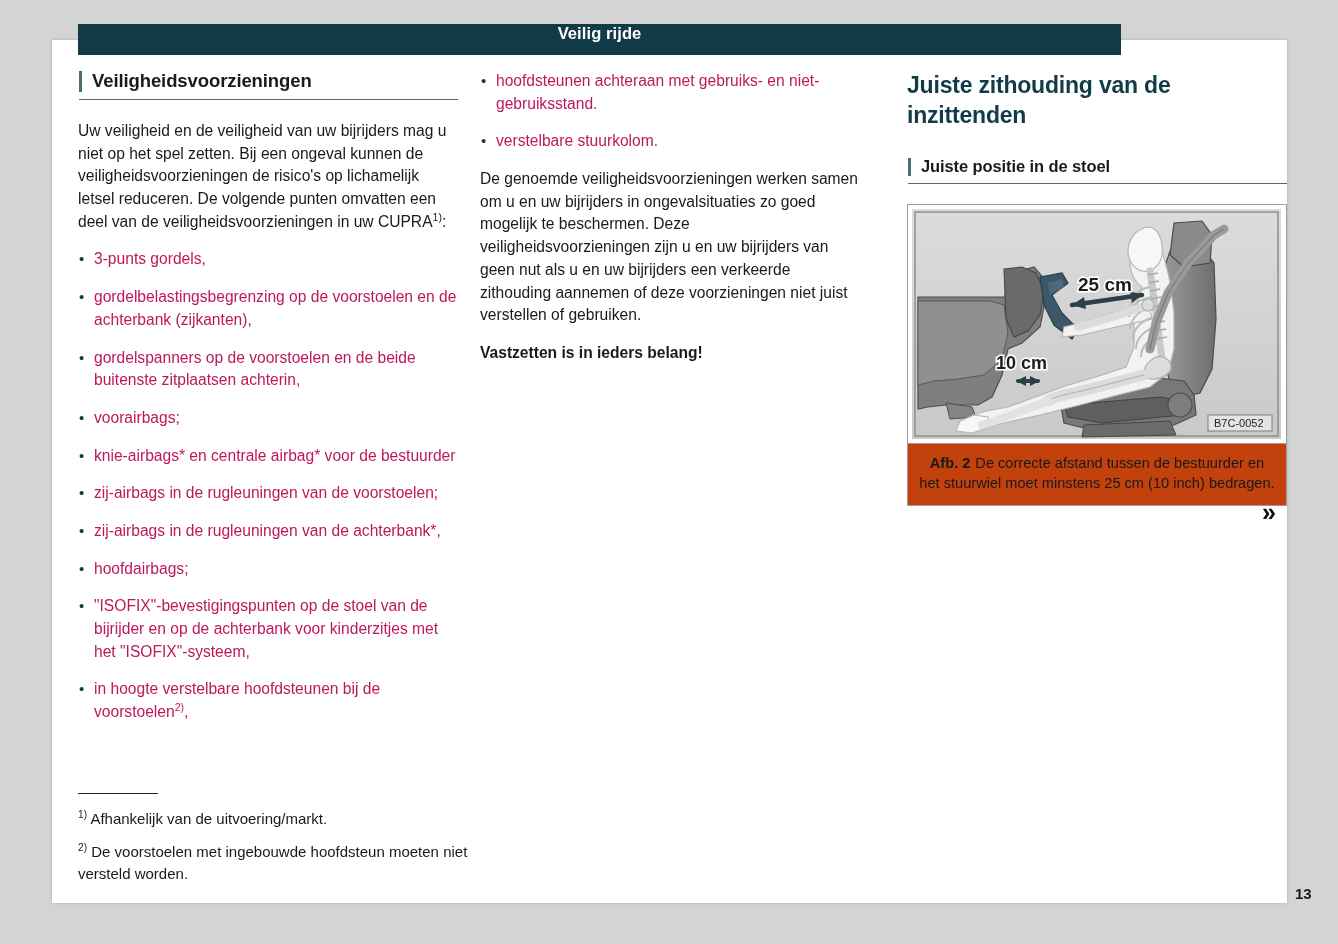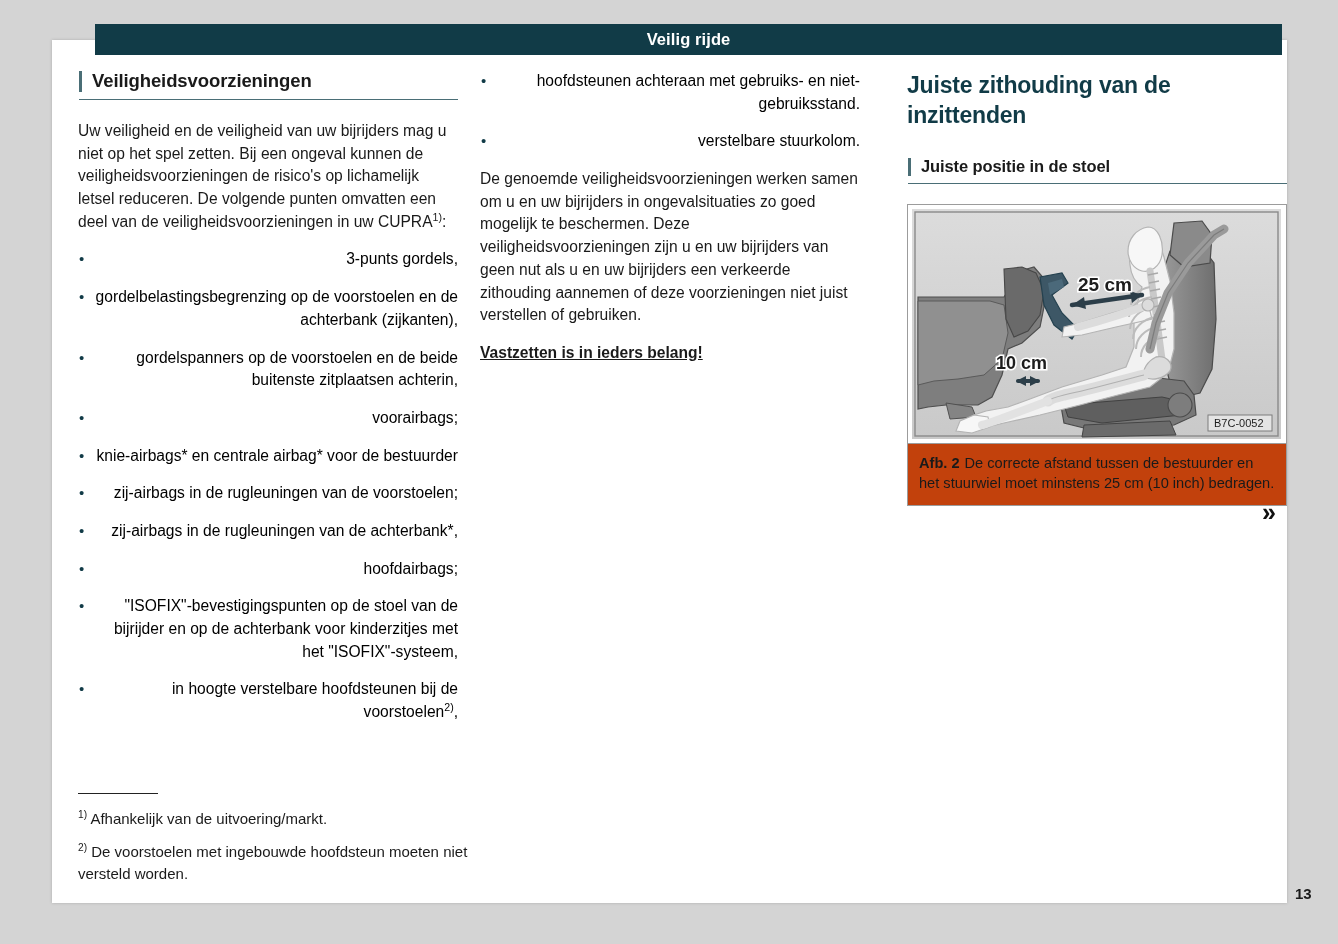--- a/index.html
+++ b/index.html
@@ -22,28 +22,28 @@
     top: 40px;
     width: 1235px;
     height: 863px;
     background: #ffffff;
     box-shadow: 0 0 3px rgba(0,0,0,0.18);
   }
 
   
   #running-header {
     position: absolute;
-    left: 95px;
+    left: 78px;
     top: 24px;
-    width: 1187px;
+    width: 1043px;
     height: 31px;
     background: #113b47;
     color: #ffffff;
     display: flex;
-    align-items: center;
+    align-items: flex-start;
     justify-content: center;
   }
   #running-header .title {
     font-size: 16.5px;
     font-weight: bold;
     letter-spacing: 0.1px;
   }
 
   
   #page-number {
@@ -107,36 +107,35 @@
   }
   .h2-section.small .h2-text { font-size: 16.5px; }
 
   
   p.body {
     font-size: 15.6px;
     line-height: 1.455;
     color: #1a1a1a;
     margin: 0 0 15px 0;
   }
-  p.body.bold { font-weight: bold; text-decoration: underline; }
+  p.body.bold { font-weight: bold; }
   p.body.tight { margin-bottom: 0; }
 
   ul.bullets {
     list-style: none;
     margin: 0;
     padding: 0;
   }
   ul.bullets li {
     position: relative;
     font-size: 15.6px;
     line-height: 1.455;
-    color: #000000;
+    color: #be185d;
     padding-left: 16px;
     margin-bottom: 15px;
-    text-align: right;
   }
   ul.bullets li::before {
     content: "\2022";
     position: absolute;
     left: 1px;
     top: 0;
     color: #113b47;
     font-size: 15px;
   }
   sup { font-size: 0.68em; vertical-align: super; line-height: 0; }
@@ -169,20 +168,21 @@
   .figure-img-wrap {
     padding: 4px;
     background: #ffffff;
   }
   .figure-caption {
     border-top: 1px solid #9c9c9c;
     padding: 9px 11px 11px 11px;
     font-size: 14.6px;
     line-height: 1.42;
     color: #1a1a1a;
+    text-align: center;
   }
   .figure-caption .fig-label {
     font-weight: bold;
     margin-right: 5px;
   }
   svg.seat-illustration { display: block; }
 </style>
 </head>
 <body>
 

